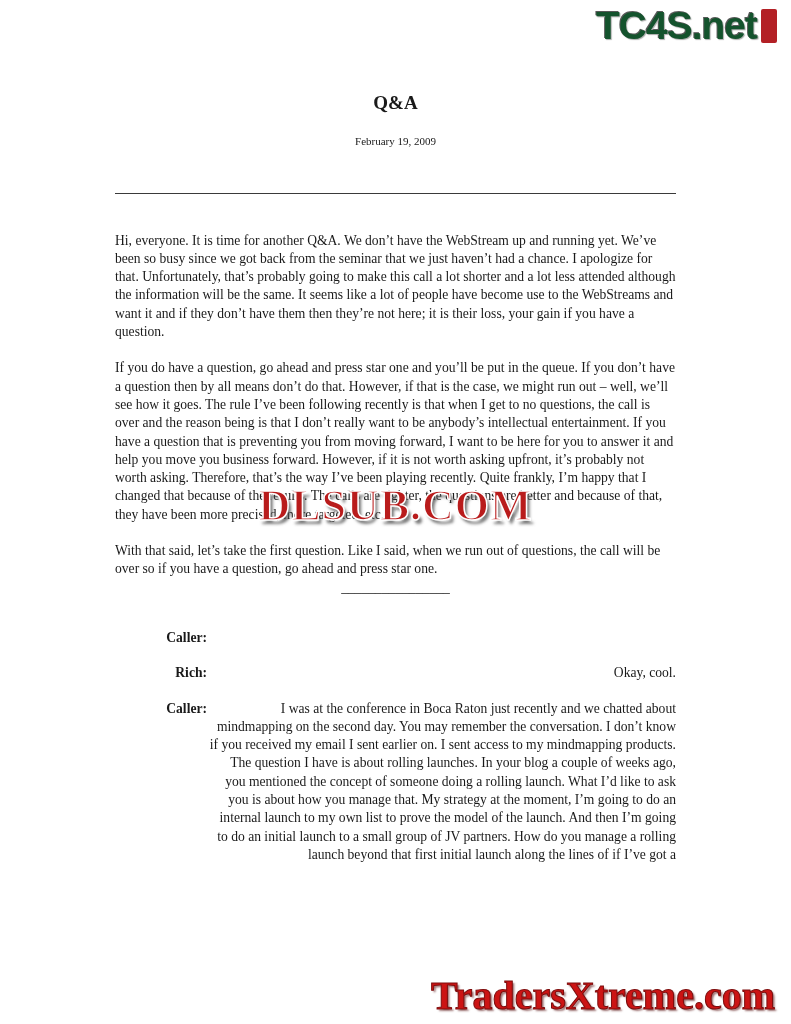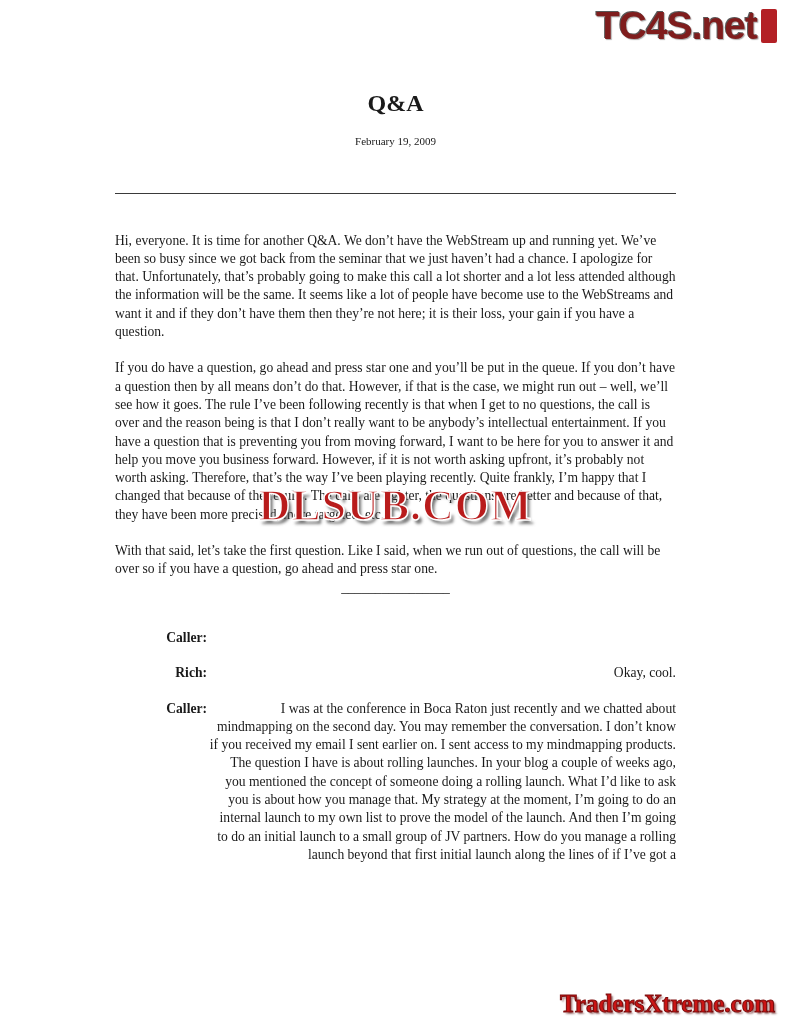--- a/index.html
+++ b/index.html
@@ -19,21 +19,21 @@
     top: 6px;
     right: 14px;
     display: flex;
     align-items: center;
     gap: 4px;
     font-family: "Liberation Sans", sans-serif;
   }
   .logo-text {
     font-size: 39px;
     font-weight: bold;
-    color: #7f1d1d;
+    color: #14532d;
     letter-spacing: -1px;
     text-shadow: 1px 1px 1px #aaaaaa, -1px -1px 0 #585858;
     line-height: 1;
   }
   .logo-square {
     width: 16px;
     height: 34px;
     background: #b32025;
     border-radius: 2px;
   }
@@ -43,21 +43,21 @@
     position: absolute;
     left: 115px;
     top: 0;
     width: 561px;
     font-size: 13.6px;
     line-height: 18.3px;
   }
   .title {
     margin: 94px 0 0;
     text-align: center;
-    font-size: 24px;
+    font-size: 19px;
     font-weight: 700;
   }
   .doc-date {
     margin-top: 20px;
     text-align: center;
     font-size: 11px;
   }
   .rule {
     margin: 42px 0 0;
     border: none;
@@ -96,21 +96,21 @@
     line-height: 1;
   }
 
   
   .wm-bottom {
     position: absolute;
     bottom: 8px;
     right: 16px;
     font-family: "Liberation Serif", serif;
     font-weight: bold;
-    font-size: 25px;
+    font-size: 40px;
     color: #cc1414;
     -webkit-text-stroke: 1px #7a0c0c;
     text-shadow: 2px 2px 2px rgba(90,20,20,0.6);
     white-space: nowrap;
     line-height: 1;
   }
 </style>
 </head>
 <body>
 

